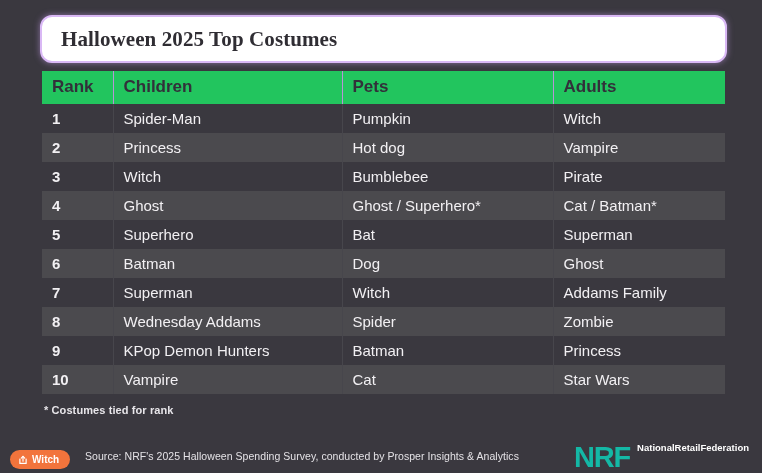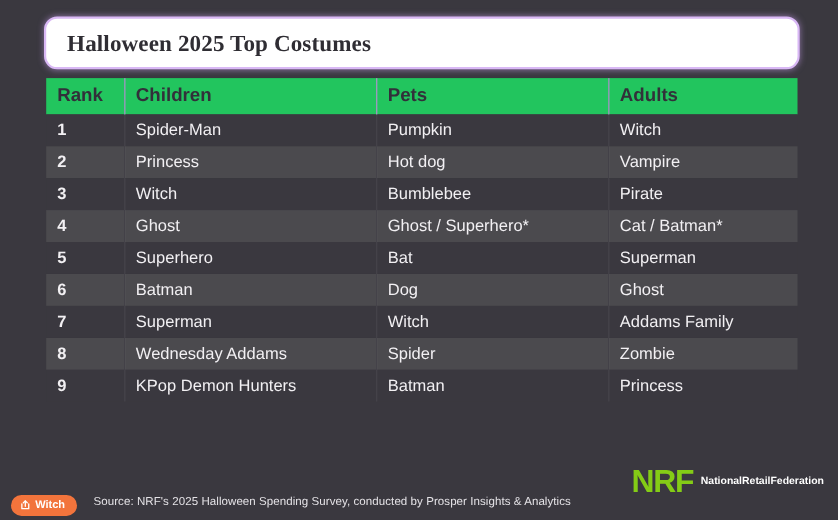--- a/index.html
+++ b/index.html
@@ -148,24 +148,25 @@
     right: 13px;
     top: 424px;
     display: flex;
     align-items: center;
     gap: 7px;
   }
   .nrf-mark {
     font-family: "Liberation Sans", sans-serif;
     font-weight: bold;
     font-size: 29px;
-    color: #84cc16;
+    color: #14b8a6;
     letter-spacing: -1.2px;
     line-height: 1;
     position: relative;
+    margin-top: 19px;
   }
   .nrf-words {
     display: flex;
     flex-direction: row;
     justify-content: center;
     line-height: 1.08;
   }
   .nrf-words span {
     font-size: 9.5px;
     font-weight: bold;
@@ -246,24 +247,31 @@
             <td>Wednesday Addams</td>
             <td>Spider</td>
             <td>Zombie</td>
           </tr>
           <tr class="odd">
             <td class="rank">9</td>
             <td>KPop Demon Hunters</td>
             <td>Batman</td>
             <td>Princess</td>
           </tr>
+          <tr class="even">
+            <td class="rank">10</td>
+            <td>Vampire</td>
+            <td>Cat</td>
+            <td>Star Wars</td>
+          </tr>
         </tbody>
     </table>
   </div>
 
+  <div class="footnote">* Costumes tied for rank</div>
 
   <div class="share-btn">
     <span class="share-ico">
       <svg width="10" height="10" viewBox="0 0 16 16" aria-hidden="true">
         <path d="M3 6.5 V13.5 H13 V6.5" fill="none" stroke="#ffffff" stroke-width="1.9" stroke-linecap="round" stroke-linejoin="round"></path>
         <path d="M8 10 V2.3" fill="none" stroke="#ffffff" stroke-width="1.9" stroke-linecap="round"></path>
         <path d="M5.2 4.9 L8 2.1 L10.8 4.9" fill="none" stroke="#ffffff" stroke-width="1.9" stroke-linecap="round" stroke-linejoin="round"></path>
       </svg>
     </span>
     <span class="lbl">Witch</span>

